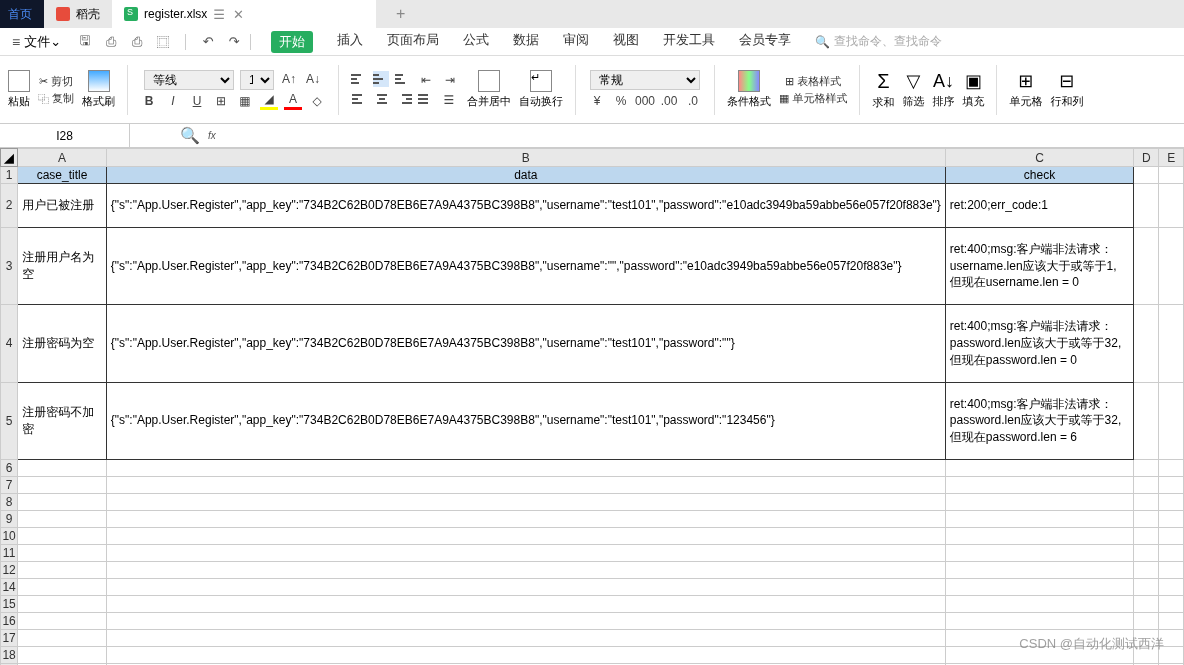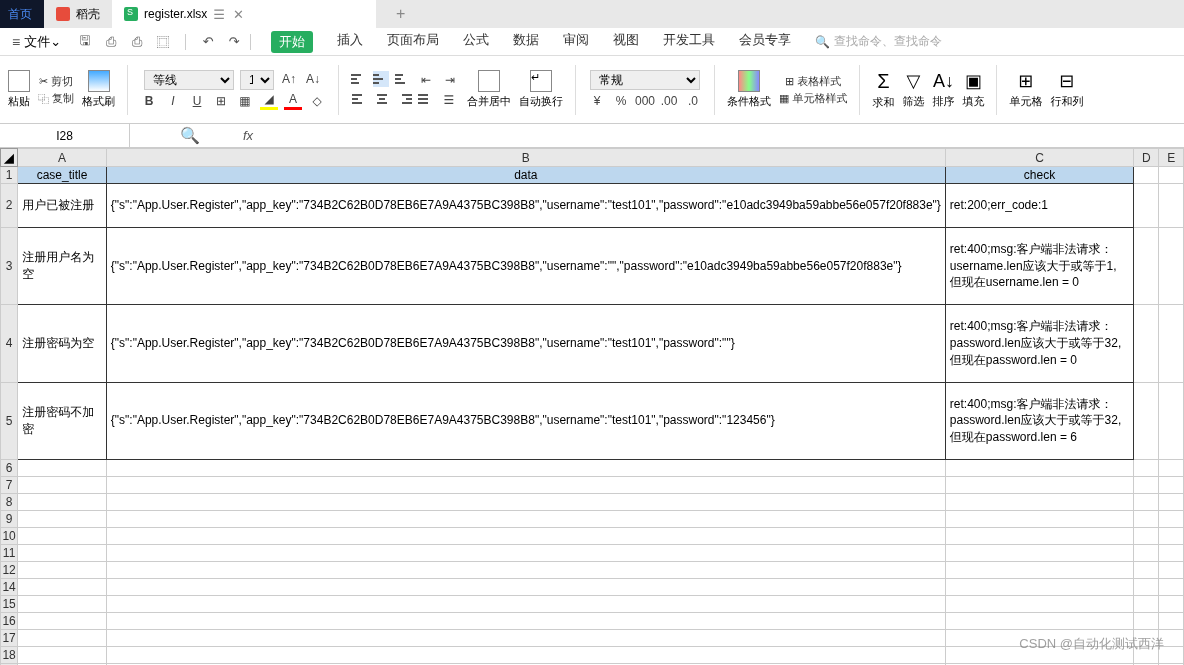--- a/index.html
+++ b/index.html
@@ -39,21 +39,21 @@
     .font-size { width: 34px; }
     .fmt-row { display: flex; gap: 6px; }
     .fmt-btn { width: 18px; height: 18px; font-size: 12px; display: flex; align-items: center; justify-content: center; cursor: pointer; color: #444; }
     .align-btn { width: 16px; height: 16px; cursor: pointer; display: flex; flex-direction: column; gap: 2px; justify-content: center; }
     .align-btn span { height: 2px; background: #555; }
     .align-btn.active { background: #d4e6f9; }
     
     .namebox-row { display: flex; height: 24px; align-items: center; border-bottom: 1px solid #ccc; }
     .namebox { width: 130px; border-right: 1px solid #ccc; height: 100%; display: flex; align-items: center; justify-content: center; font-size: 12px; }
     .fx-area { display: flex; align-items: center; gap: 8px; padding-left: 50px; }
-    .fx-label { font-style: italic; font-size: 13px; color: #555; margin-left: 35px; }
+    .fx-label { font-style: italic; font-size: 10px; color: #555; }
     
     .sheet { position: relative; overflow: auto; height: calc(665px - 28px - 28px - 68px - 24px); }
     table { border-collapse: collapse; table-layout: fixed; }
     th, td { border: 1px solid #ccc; font-size: 12px; vertical-align: middle; }
     .corner { width: 24px; height: 18px; background: #e8e8e8; border: 1px solid #999; }
     .colhdr { background: #e8e8e8; text-align: center; height: 18px; font-weight: normal; color: #333; }
     .rowhdr { width: 24px; background: #e8e8e8; text-align: center; font-weight: normal; color: #333; height: 17px; }
     .col-a { width: 178px; }
     .col-b { width: 467px; }
     .col-c { width: 385px; }

